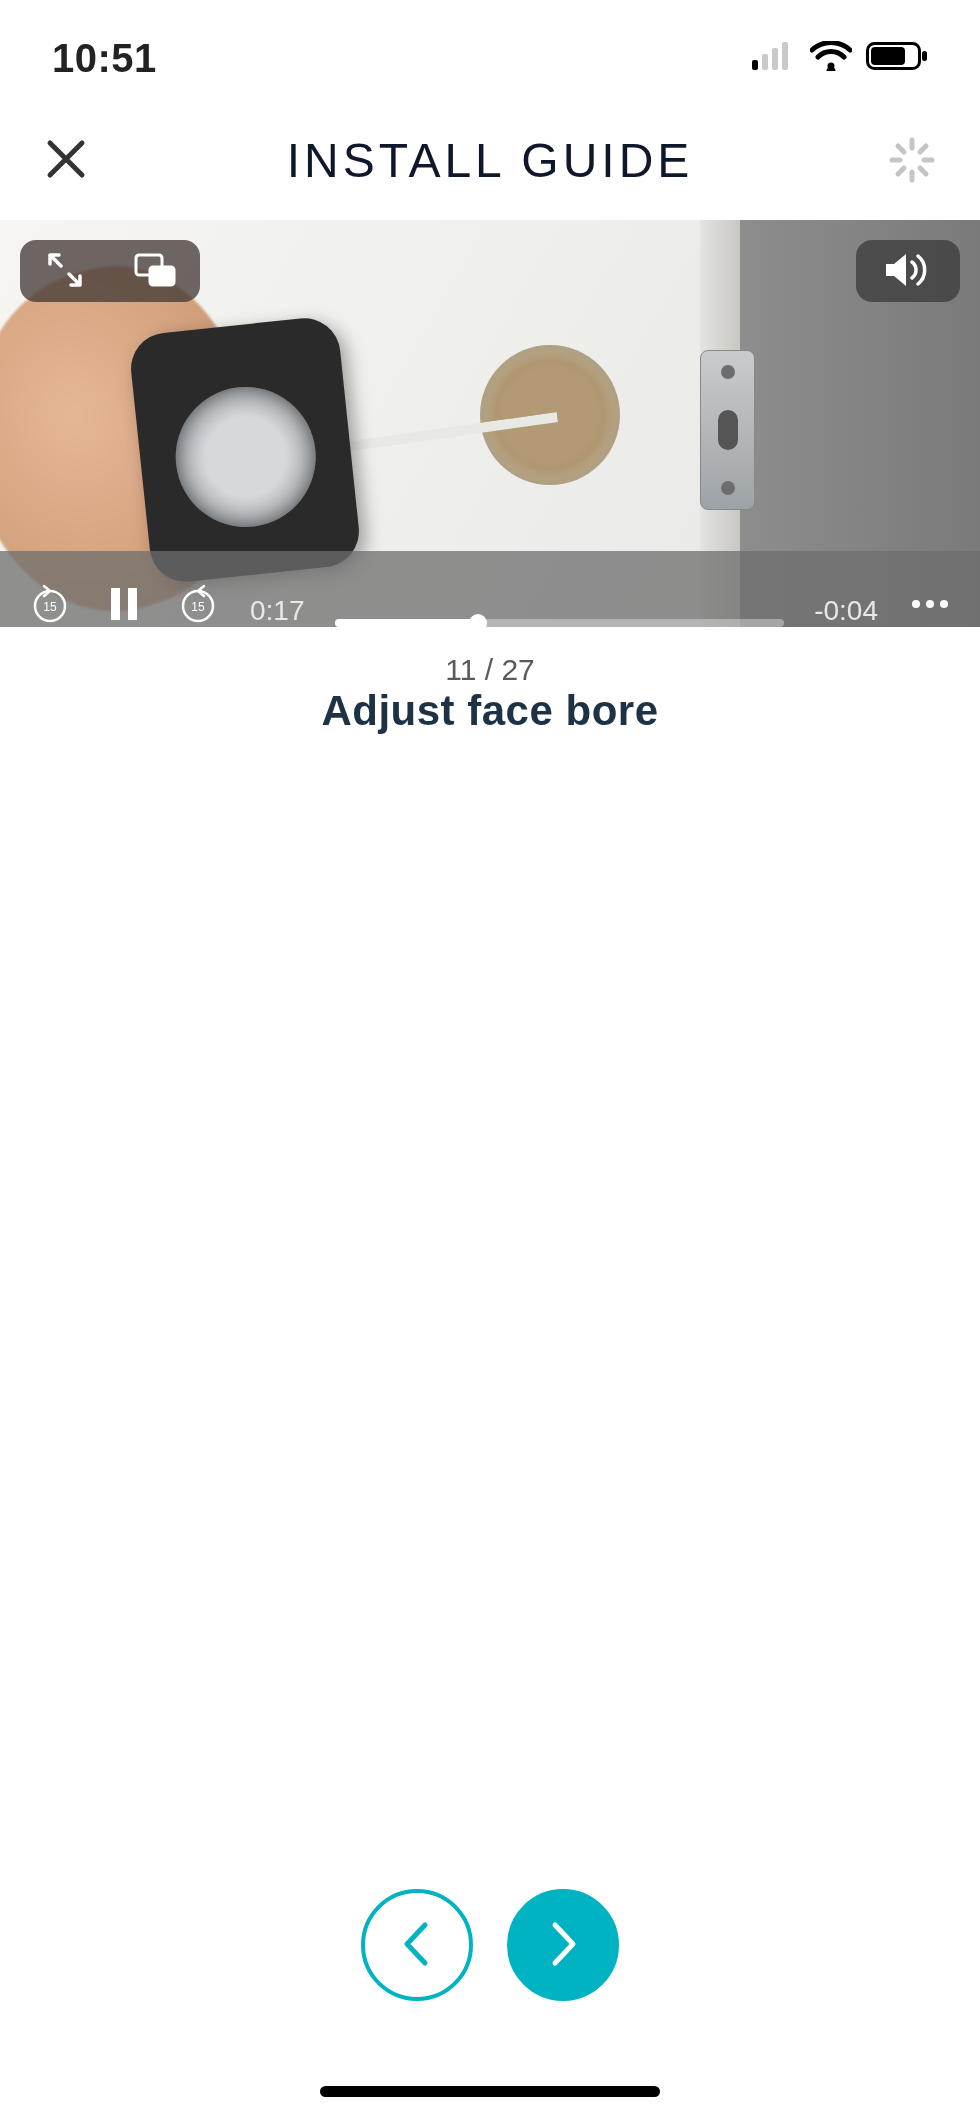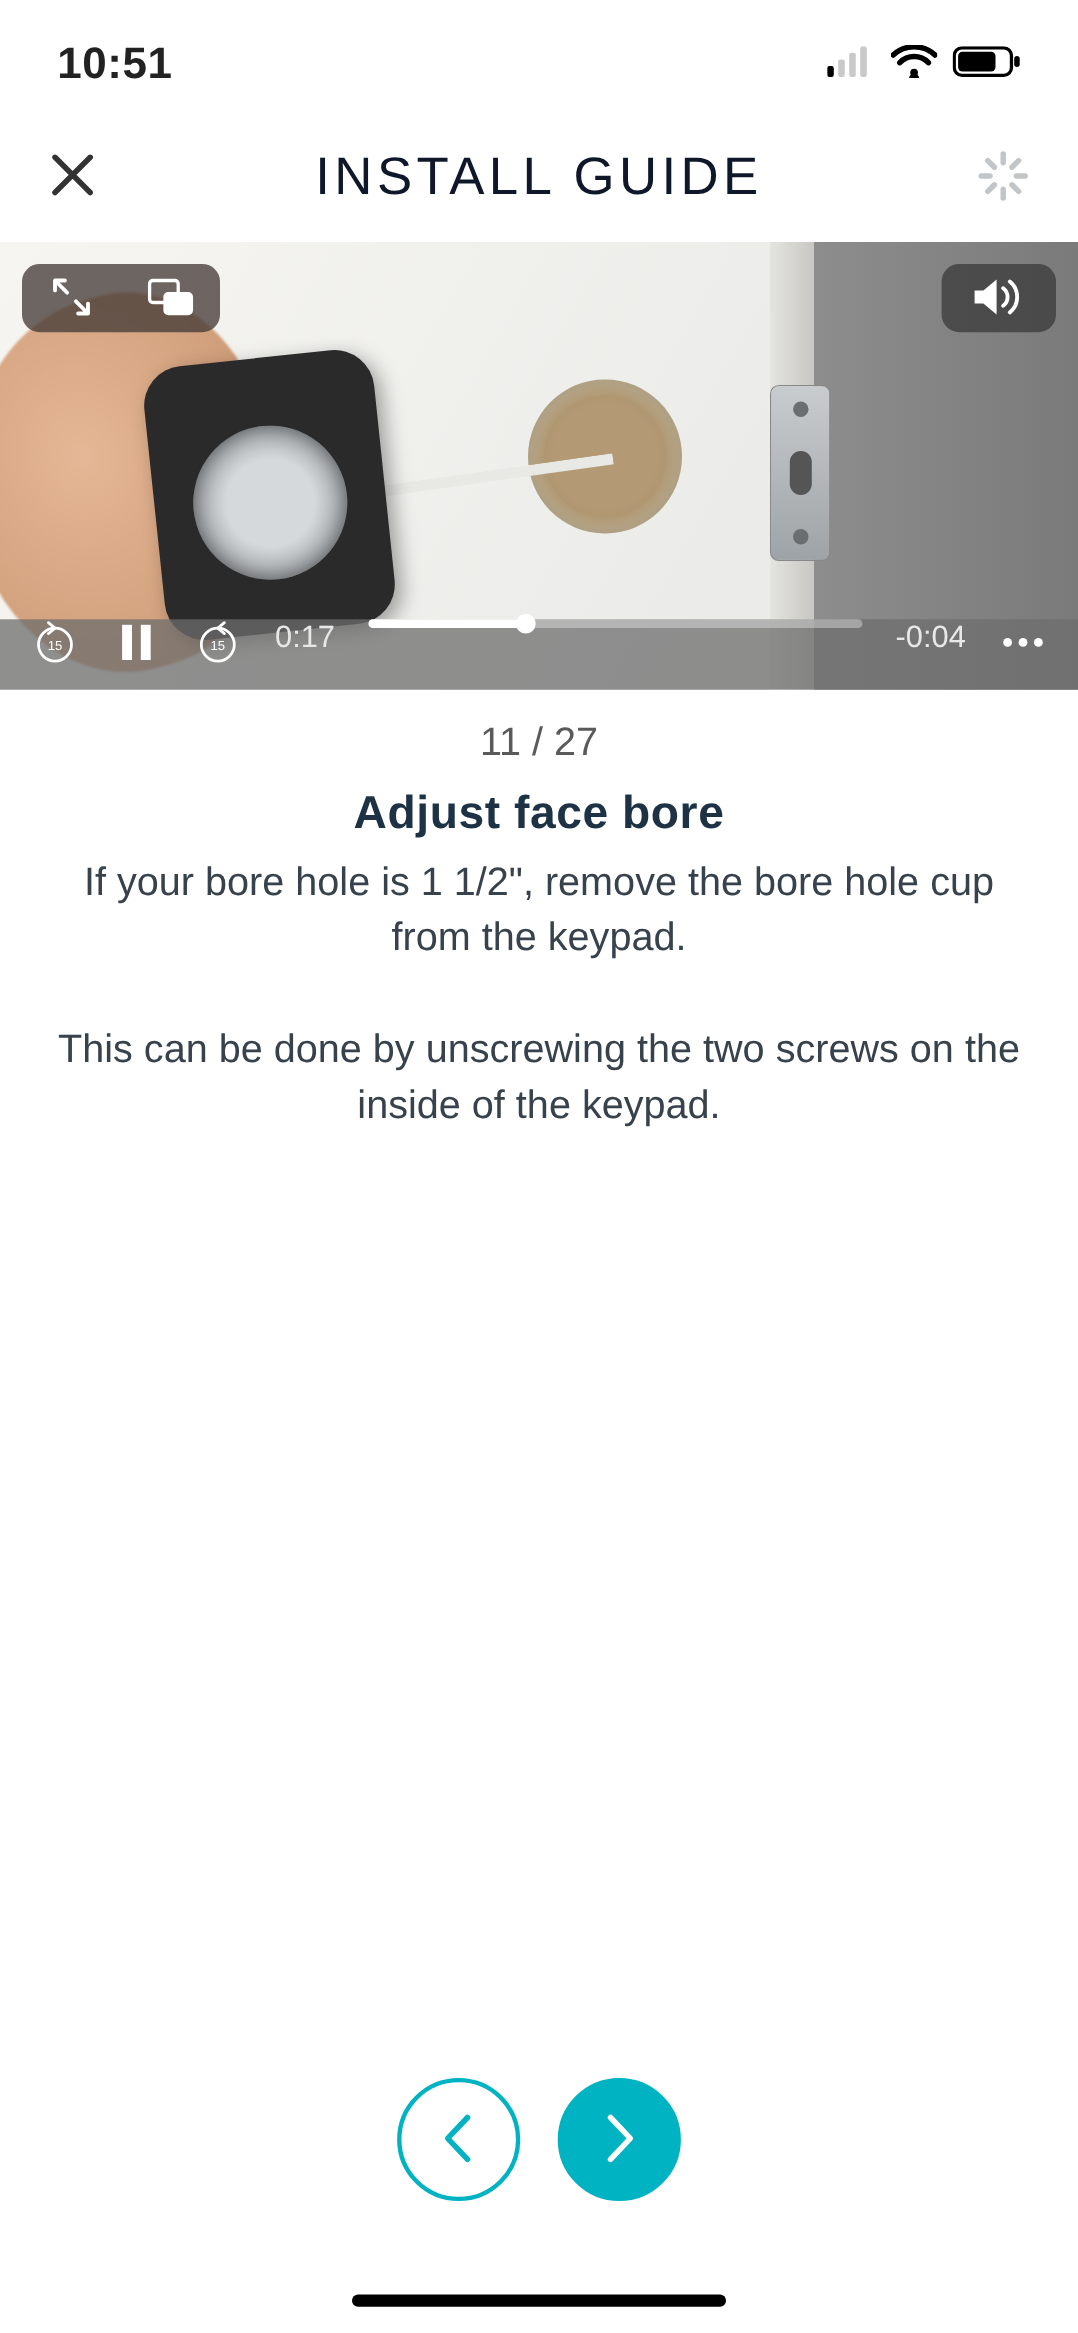--- a/index.html
+++ b/index.html
@@ -23,28 +23,28 @@
     .strike-hole { position:absolute; left:50%; top:50%; transform:translate(-50%,-50%); width:20px; height:40px; background:#555; border-radius:10px; }
     .bore-hole { position:absolute; left:480px; top:125px; width:140px; height:140px; border-radius:50%; background:radial-gradient(circle,#b39a74 55%,#d6c8a9 75%); box-shadow:inset 0 0 20px rgba(0,0,0,0.3); }
     .cable { position:absolute; left:300px; top:210px; width:260px; height:30px; border-top:10px solid #e8e8e4; border-radius:0 0 0 100px / 0 0 0 40px; transform:rotate(-8deg); }
     .mount-plate { position:absolute; left:140px; top:105px; width:210px; height:250px; background:#2a2a2a; border-radius:36px; transform:rotate(-6deg); box-shadow:6px 6px 18px rgba(0,0,0,0.35); }
     .mount-ring { position:absolute; left:50%; top:50%; transform:translate(-50%,-45%); width:140px; height:140px; border-radius:50%; background:radial-gradient(circle,#d5d9dc 40%,#a6aaae 70%); box-shadow:inset 0 0 20px rgba(0,0,0,0.5); }
     .hand { position:absolute; left:-30px; top:50px; width:280px; height:340px; background:radial-gradient(ellipse at 40% 40%,#e6b796,#c6936e); border-radius:60% 45% 55% 50%; transform:rotate(-15deg); filter:blur(1px); }
     .overlay-top { position:absolute; top:20px; left:20px; display:flex; gap:0; }
     .pill-group { display:flex; background:rgba(70,60,56,0.78); border-radius:16px; overflow:hidden; }
     .pill-btn { width:90px; height:62px; display:flex; align-items:center; justify-content:center; background:none; border:none; cursor:pointer; }
     .vol-btn { position:absolute; top:20px; right:20px; width:104px; height:62px; background:rgba(60,60,60,0.78); border:none; border-radius:16px; display:flex; align-items:center; justify-content:center; cursor:pointer; }
-    .controls { position:absolute; bottom:0; left:0; right:0; height:64px; background:rgba(110,110,110,0.75); display:flex; align-items:flex-start; padding:0 28px; gap:30px; color:#fff; }
+    .controls { position:absolute; bottom:0; left:0; right:0; height:76px; background:rgba(110,110,110,0.75); display:flex; align-items:flex-end; padding:0 28px; gap:30px; color:#fff; }
     .ctrl-btn { background:none; border:none; cursor:pointer; display:flex; align-items:center; justify-content:center; width:44px; height:44px; }
     .time-label { font-size:28px; color:#e8e8e8; font-variant-numeric:tabular-nums; }
     .scrubber { flex:1; position:relative; height:8px; background:rgba(255,255,255,0.35); border-radius:4px; }
     .scrub-fill { position:absolute; left:0; top:0; height:100%; width:32%; background:#fff; border-radius:4px; }
     .scrub-thumb { position:absolute; left:32%; top:50%; transform:translate(-50%,-50%); width:18px; height:18px; background:#fff; border-radius:50%; }
     .content { padding:26px 36px 0 36px; text-align:center; }
-    .step-counter { font-size:36px; color:#5a5a5a; margin-bottom:20px; }
+    .step-counter { font-size:30px; color:#5a5a5a; }
     .step-title { font-size:42px; font-weight:600; color:#1e3246; margin-bottom:14px; letter-spacing:0.5px; }
     .step-body { font-size:36px; line-height:1.4; color:#38424c; white-space:pre-line; }
     .pager { position:absolute; left:0; right:0; bottom:120px; display:flex; justify-content:center; gap:34px; }
     .page-btn { width:112px; height:112px; border-radius:50%; display:flex; align-items:center; justify-content:center; cursor:pointer; }
     .page-prev { background:#fff; border:4px solid #00b3c2; }
     .page-next { background:#00b3c2; border:4px solid #00b3c2; }
     .home-ind { position:absolute; bottom:24px; left:50%; transform:translateX(-50%); width:340px; height:11px; background:#000; border-radius:10px; }
   </style>
 </head>
 <body>
@@ -188,23 +188,20 @@
             <circle cx="34" cy="6" r="4" fill="#fff"></circle>
           </svg>
       </span>
     </button>
   </div>
 </div>
 
 <div class="content">
   <div class="step-counter">11 / 27</div>
   <div class="step-title">Adjust face bore</div>
-  <div class="step-body">If your bore hole is 1 1/2", remove the bore hole cup from the keypad.
-
-This can be done by unscrewing the two screws on the inside of the keypad.</div>
 </div>
 
 <div class="pager">
   <button class="page-btn page-prev">
     <span>
       <svg width="40" height="50" viewBox="0 0 40 50">
           <path d="M28 6 L10 25 L28 44" fill="none" stroke="#00b3c2" stroke-width="5" stroke-linecap="round" stroke-linejoin="round"></path>
         </svg>
     </span>
   </button>

